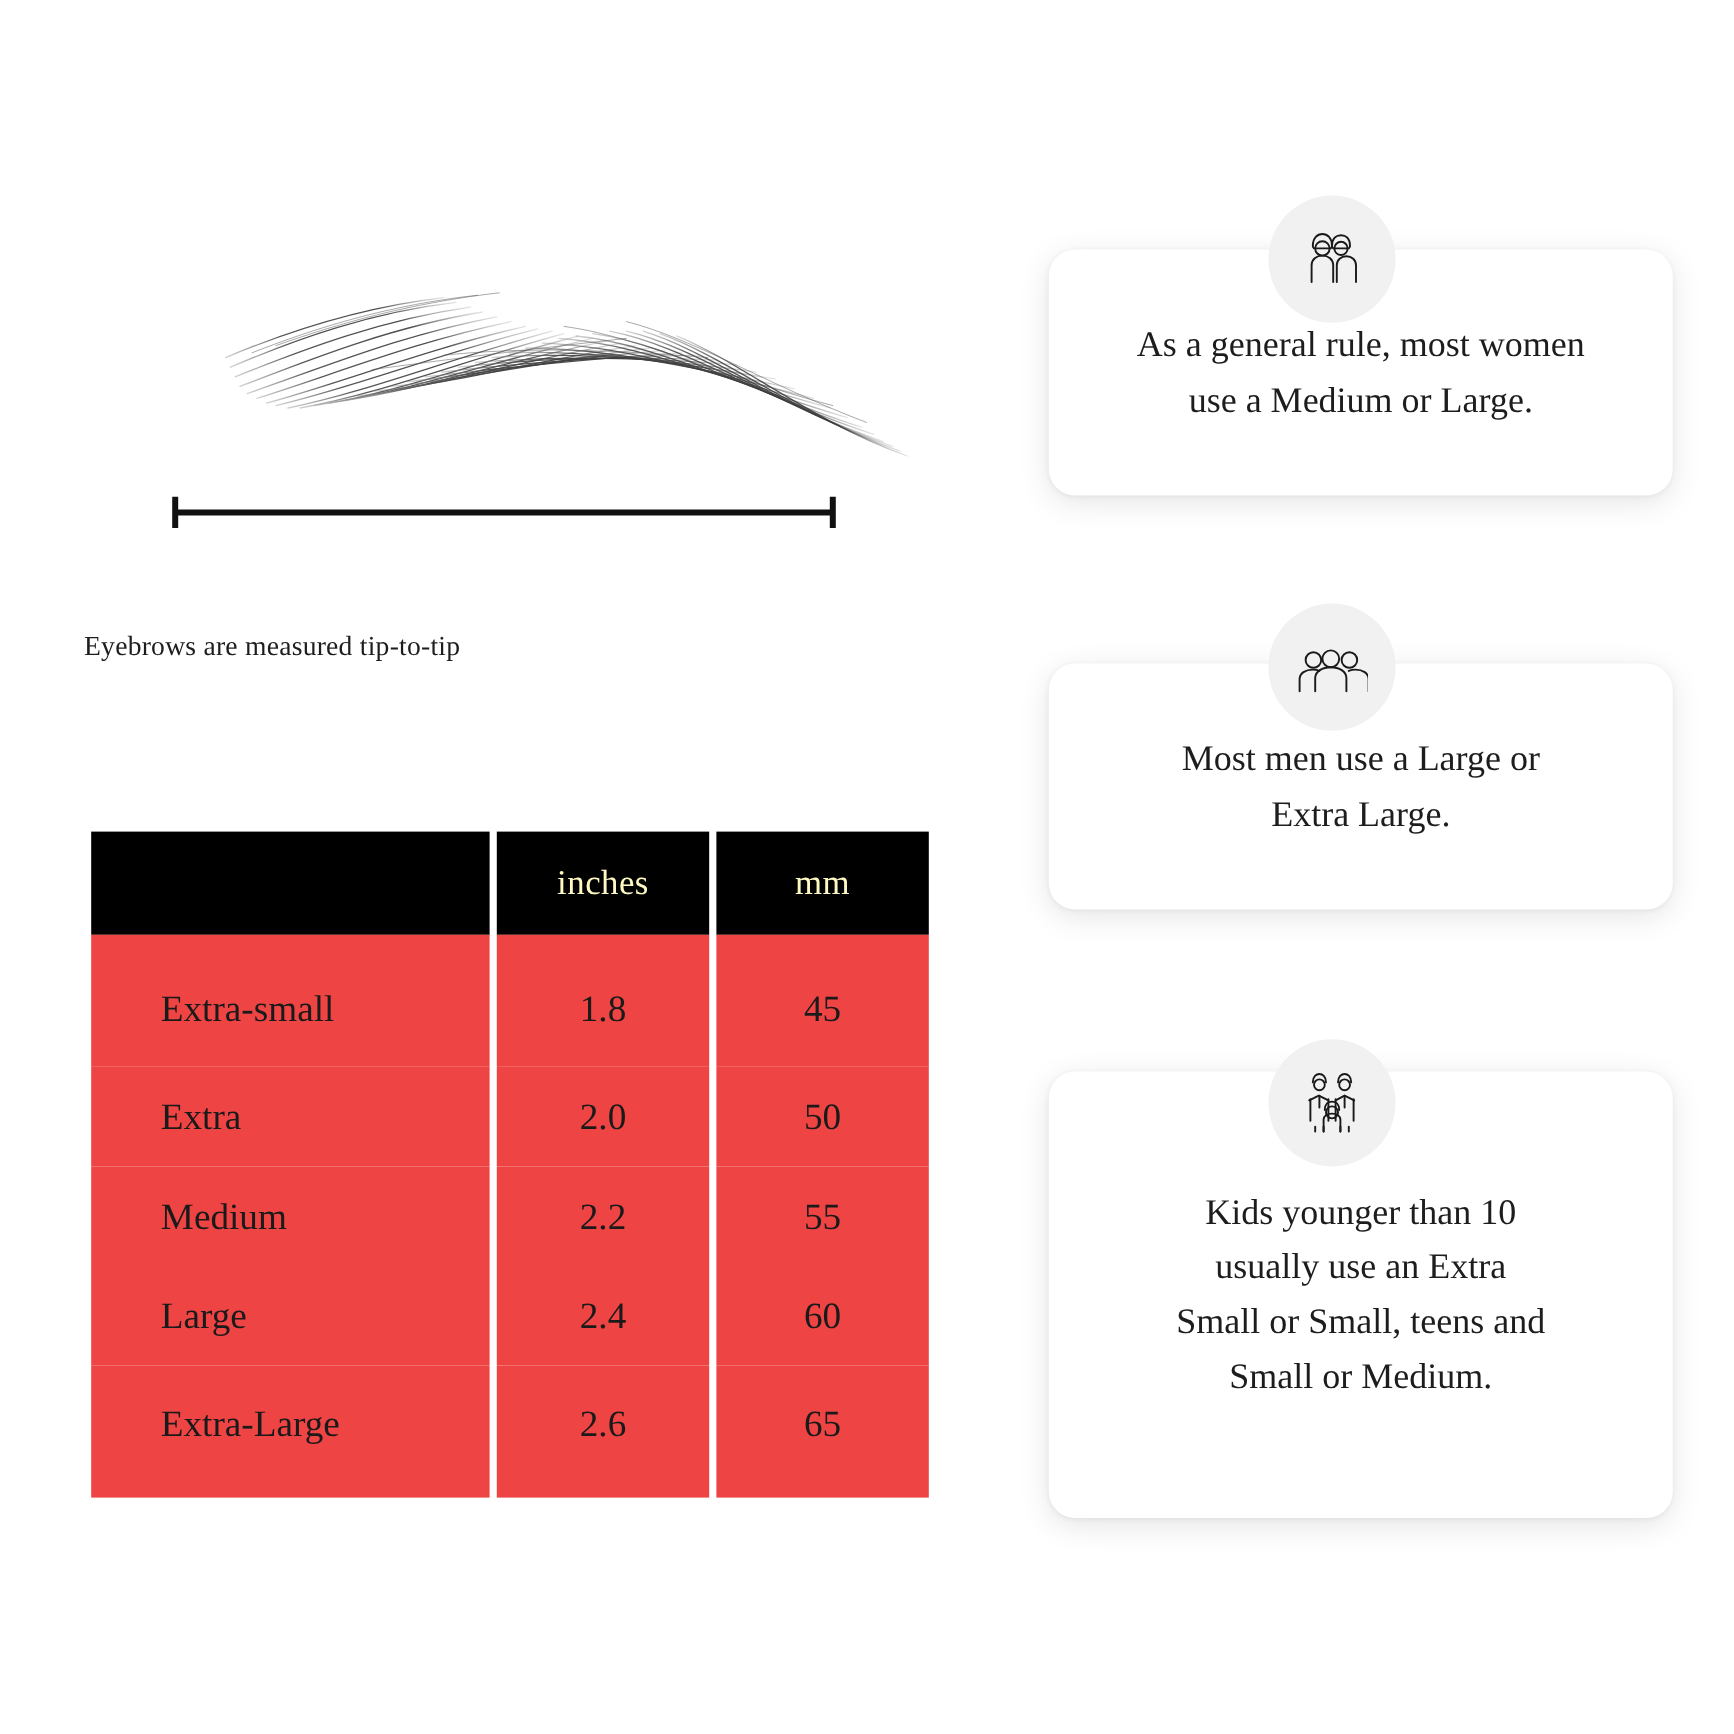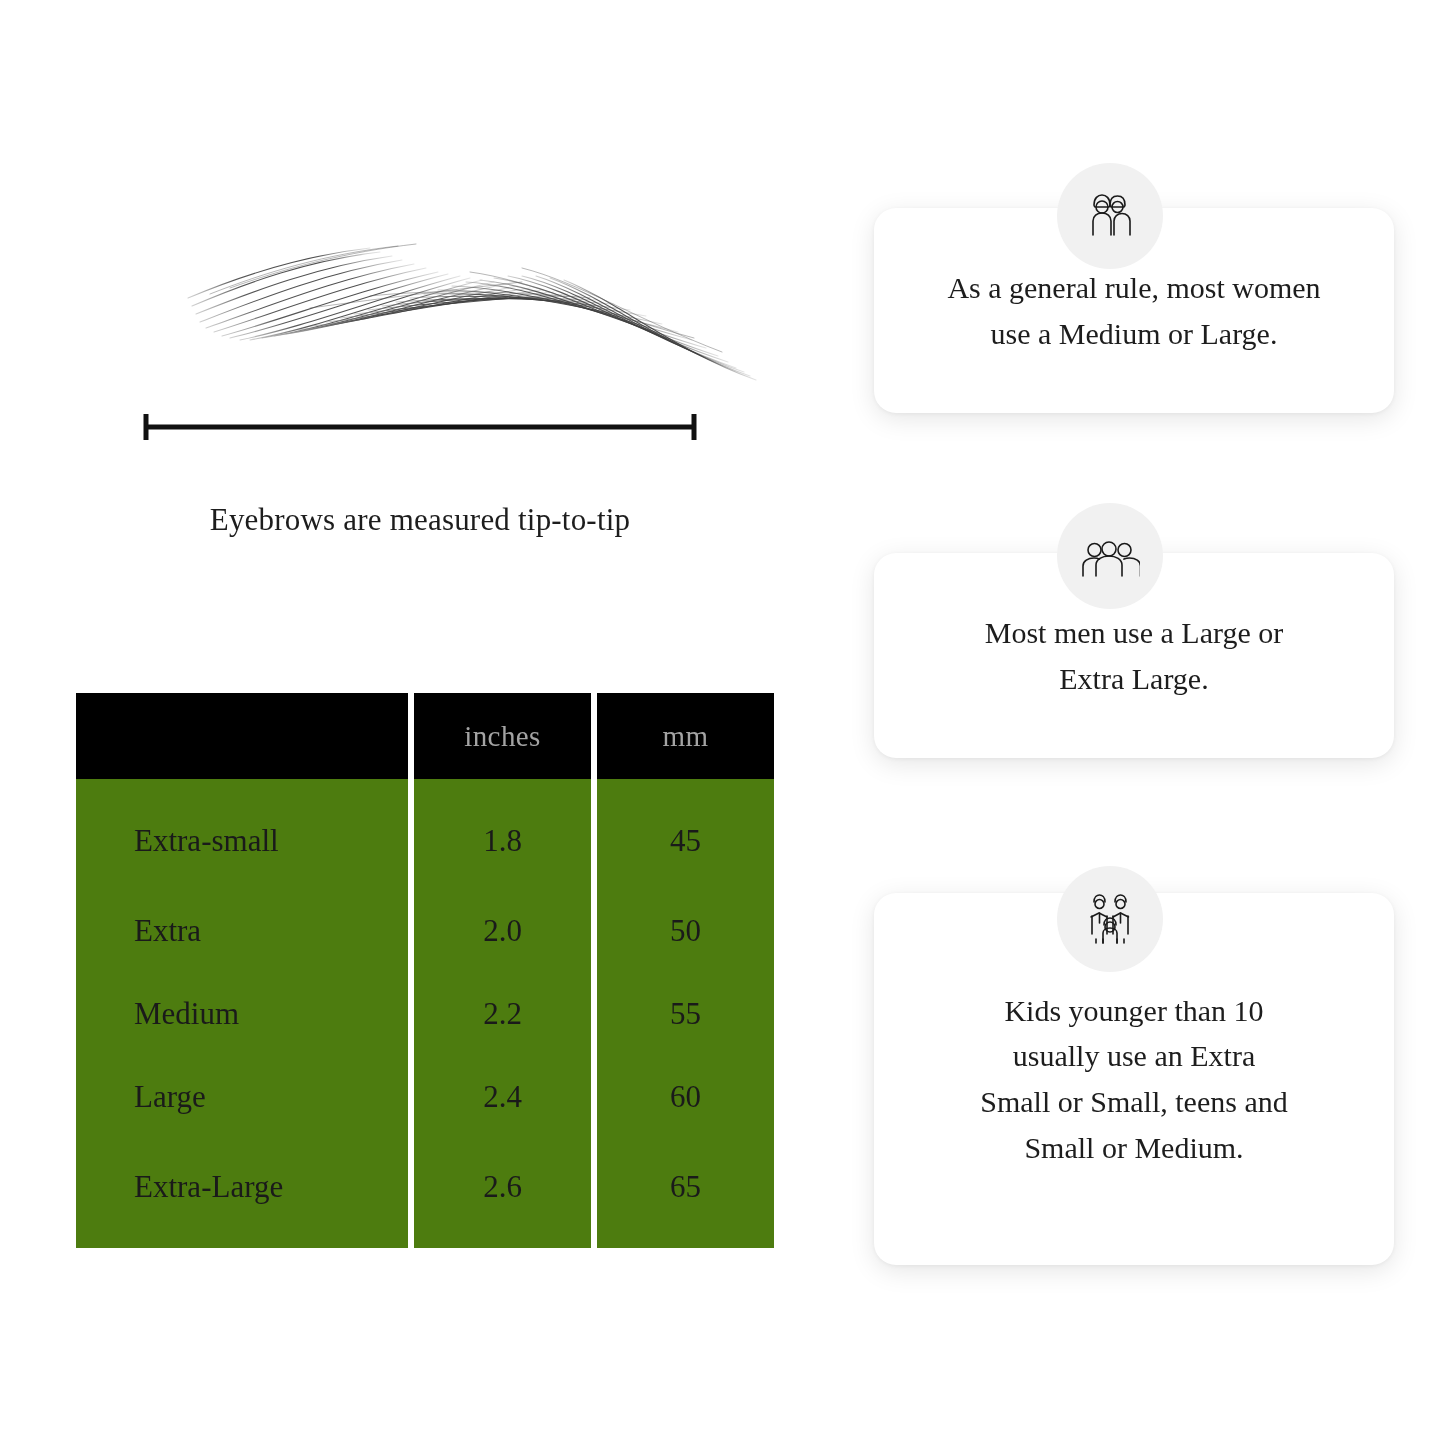--- a/index.html
+++ b/index.html
@@ -41,56 +41,56 @@
   }
   .ruler {
     position: absolute;
     left: 70px;
     top: 262px;
     width: 560px;
     height: 30px;
   }
 
   .caption {
-    margin-top: 45px;
-    text-align: center;
-    font-size: 31px;
+    margin-top: 70px;
+    text-align: left;
+    font-size: 23px;
     line-height: 1.62;
     color: #1d1d1d;
     letter-spacing: 0.2px;
     width: 700px;
   }
 
   
   .size-table {
     position: absolute;
     left: 70px;
     top: 693px;
     width: 695px;
     border-collapse: separate;
     border-spacing: 6px 0;
     table-layout: fixed;
   }
   .size-table th {
     background: #000000;
-    color: #a3a3a3;
+    color: #fef9c3;
     font-weight: normal;
     font-size: 29px;
     height: 84px;
     vertical-align: middle;
     letter-spacing: 0.4px;
   }
   .size-table th.label-head {
     width: 330px;
   }
   .size-table th.inches-head { width: 175px; }
   .size-table th.mm-head { width: 175px; }
 
   .size-table td {
-    background: #4d7c0f;
+    background: #ef4444;
     font-size: 31px;
     height: 81px;
     vertical-align: middle;
     color: #1a1a1a;
   }
   .size-table td.name {
     text-align: left;
     padding-left: 58px;
   }
   .size-table td.num {

